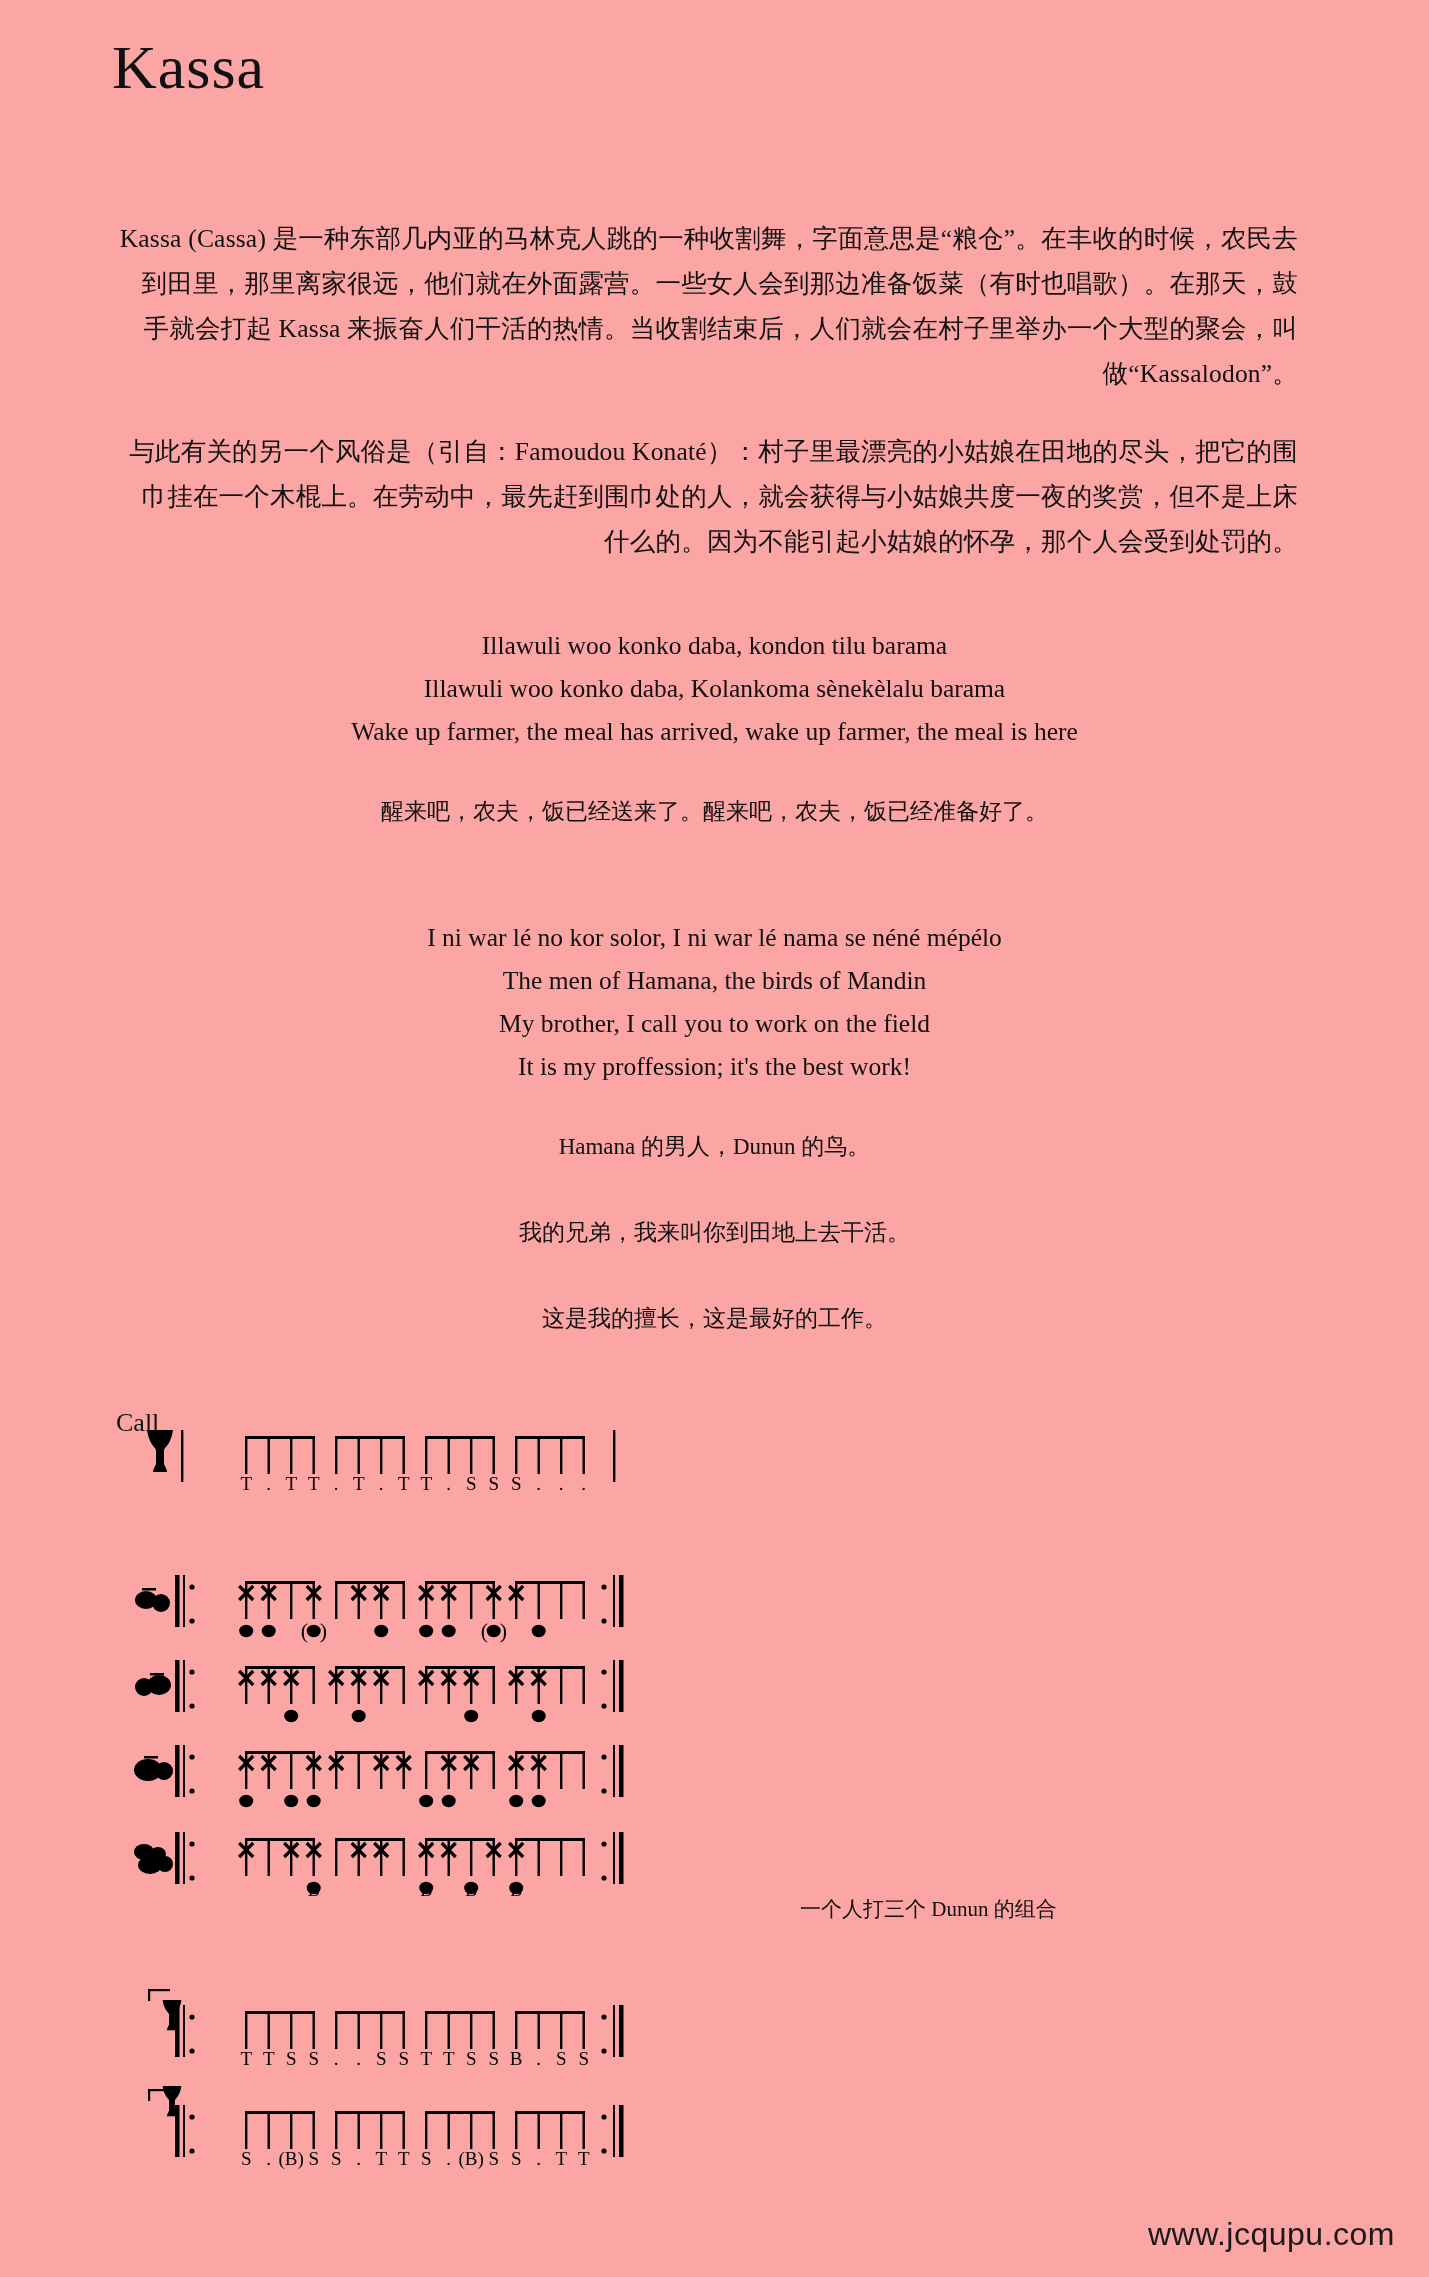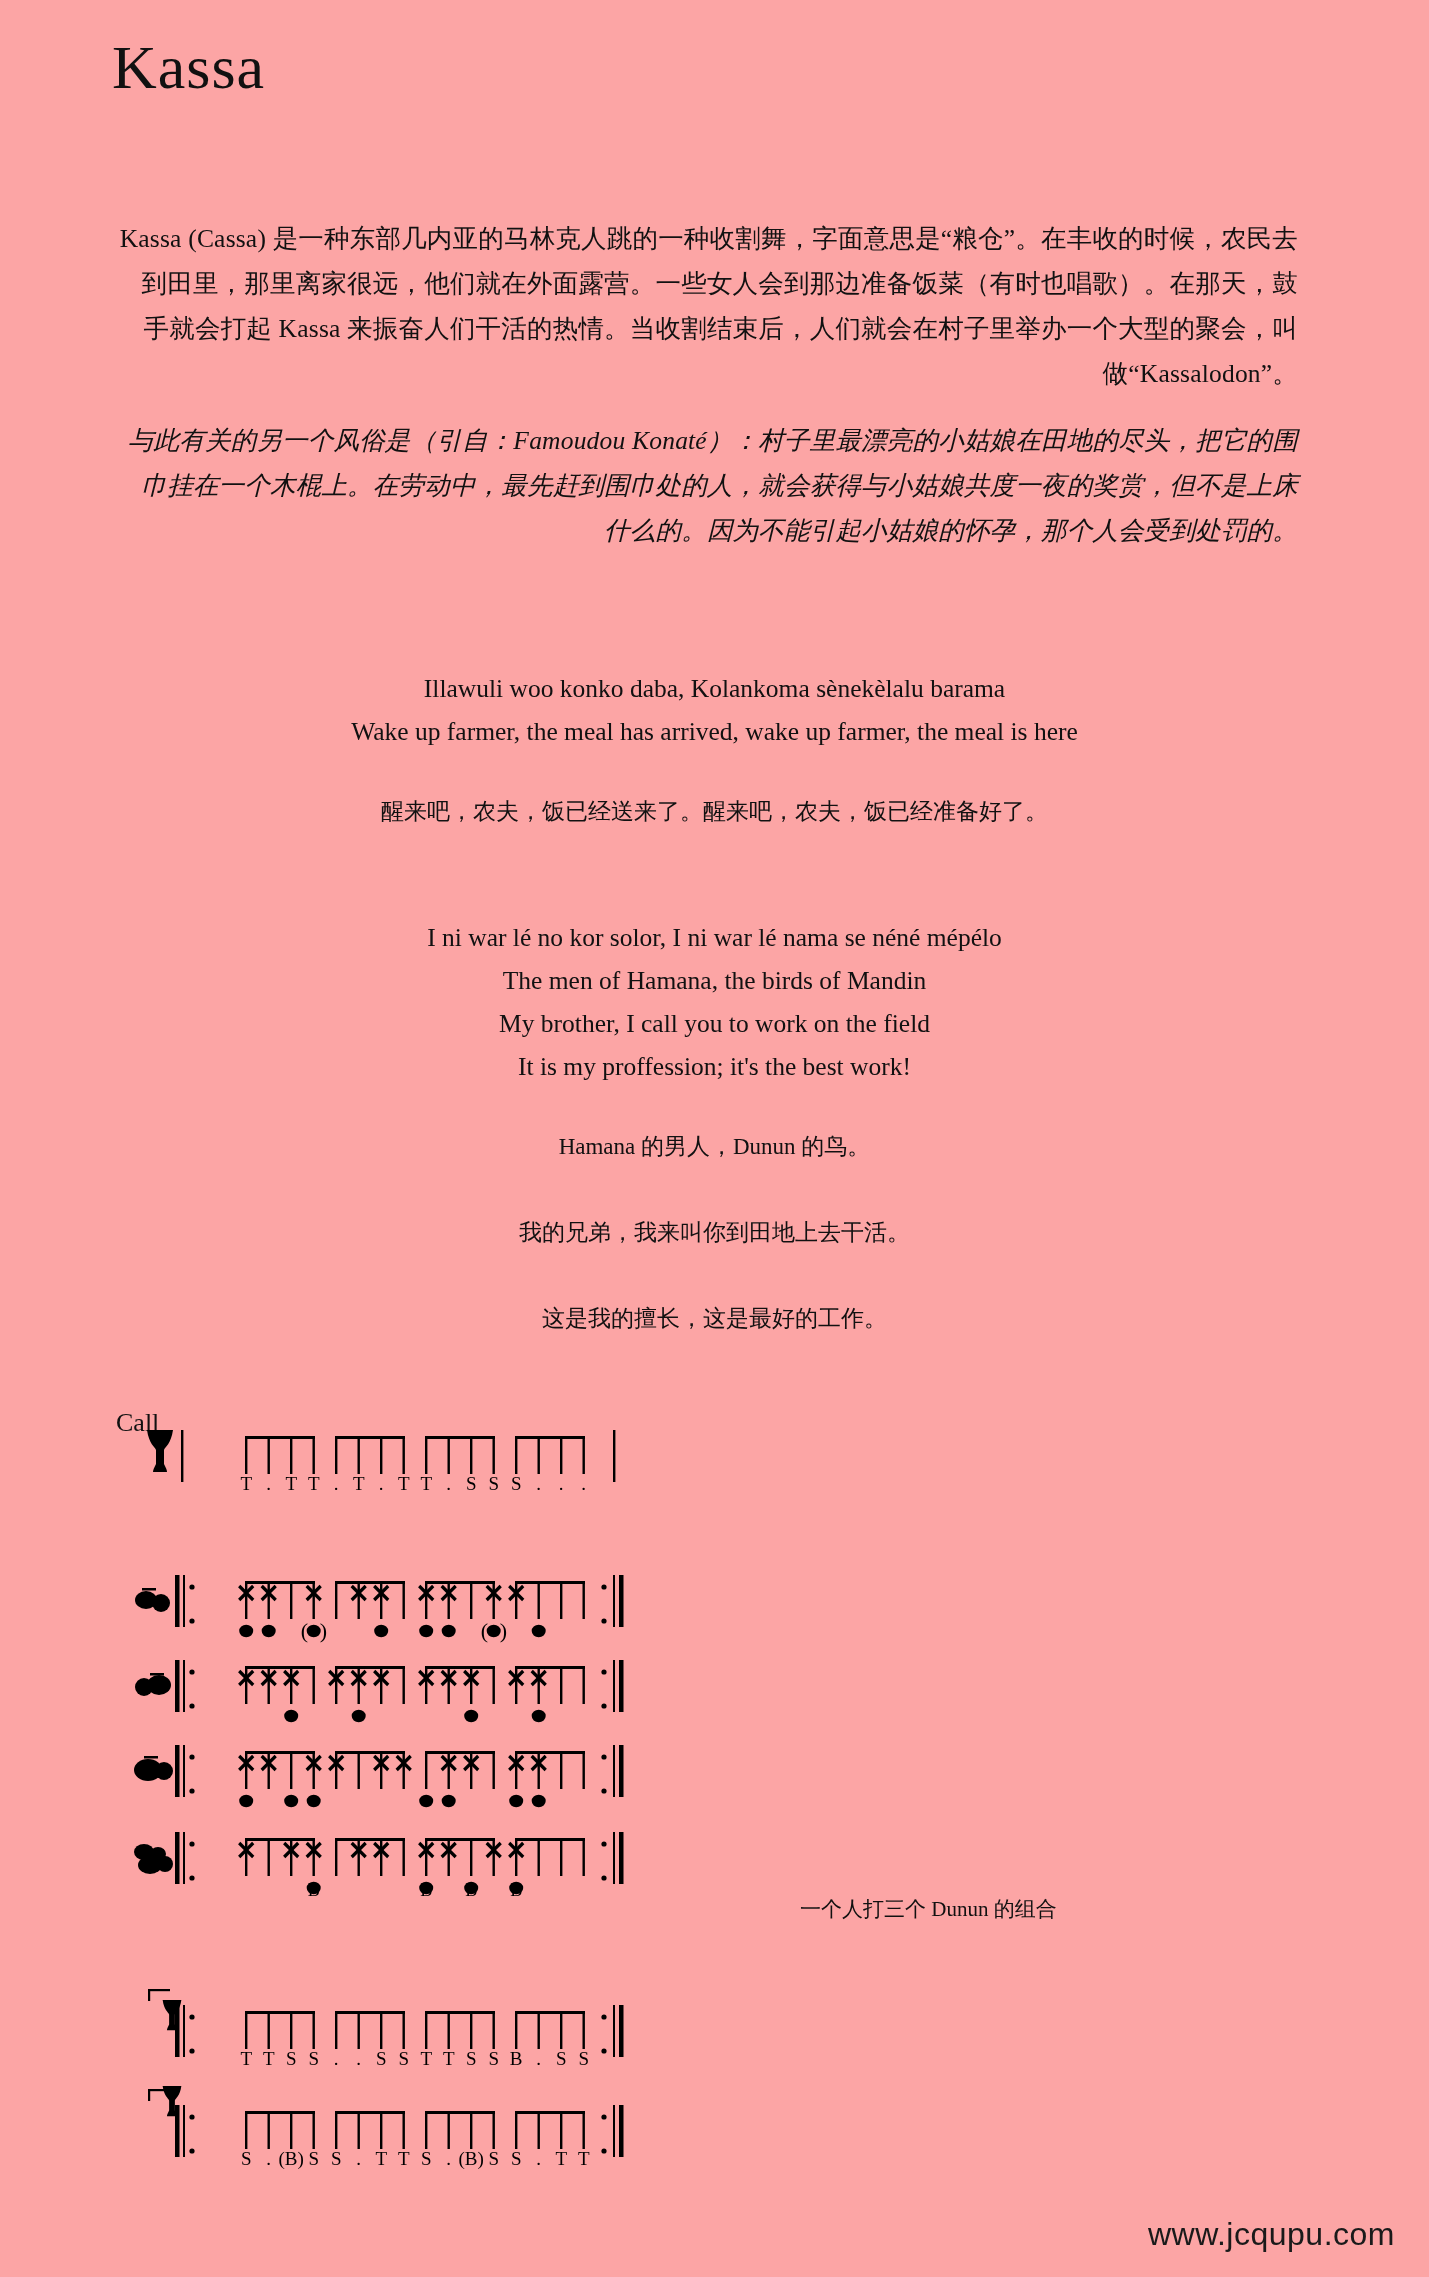--- a/index.html
+++ b/index.html
@@ -18,21 +18,21 @@
   }
 
   
   .para{
     position:absolute;left:118px;width:1180px;
     font-size:25.5px;line-height:45px;letter-spacing:0.2px;
     font-family:"Liberation Serif","DejaVu Serif",serif;
     text-align:right;
   }
   #para1{top:216px;}
-  #para2{top:418px;font-style:italic;}
+  #para2{top:429px;}
 
   
   .lyric{
     position:absolute;left:0;width:1429px;text-align:center;
     font-size:25.5px;line-height:43px;
     font-family:"Liberation Serif","DejaVu Serif",serif;
   }
   .lyric.cn{font-size:23px;}
 
   
@@ -55,20 +55,21 @@
 <body>
 
 <div class="page">
 
   <div class="title">Kassa</div>
 
   <div class="para" id="para1">Kassa (Cassa) 是一种东部几内亚的马林克人跳的一种收割舞，字面意思是“粮仓”。在丰收的时候，农民去到田里，那里离家很远，他们就在外面露营。一些女人会到那边准备饭菜（有时也唱歌）。在那天，鼓手就会打起 Kassa 来振奋人们干活的热情。当收割结束后，人们就会在村子里举办一个大型的聚会，叫做“Kassalodon”。</div>
 
   <div class="para" id="para2">与此有关的另一个风俗是（引自：Famoudou Konaté）：村子里最漂亮的小姑娘在田地的尽头，把它的围巾挂在一个木棍上。在劳动中，最先赶到围巾处的人，就会获得与小姑娘共度一夜的奖赏，但不是上床什么的。因为不能引起小姑娘的怀孕，那个人会受到处罚的。</div>
 
+  <div class="lyric" style="top:624px">Illawuli woo konko daba, kondon tilu barama</div>
   <div class="lyric" style="top:667px">Illawuli woo konko daba, Kolankoma sènekèlalu barama</div>
   <div class="lyric" style="top:710px">Wake up farmer, the meal has arrived, wake up farmer, the meal is here</div>
   <div class="lyric cn" style="top:790px">醒来吧，农夫，饭已经送来了。醒来吧，农夫，饭已经准备好了。</div>
 
   <div class="lyric" style="top:916px">I ni war lé no kor solor, I ni war lé nama se néné mépélo</div>
   <div class="lyric" style="top:959px">The men of Hamana, the birds of Mandin</div>
   <div class="lyric" style="top:1002px">My brother, I call you to work on the field</div>
   <div class="lyric" style="top:1045px">It is my proffession; it's the best work!</div>
 
   <div class="lyric cn" style="top:1125px">Hamana 的男人，Dunun 的鸟。</div>

